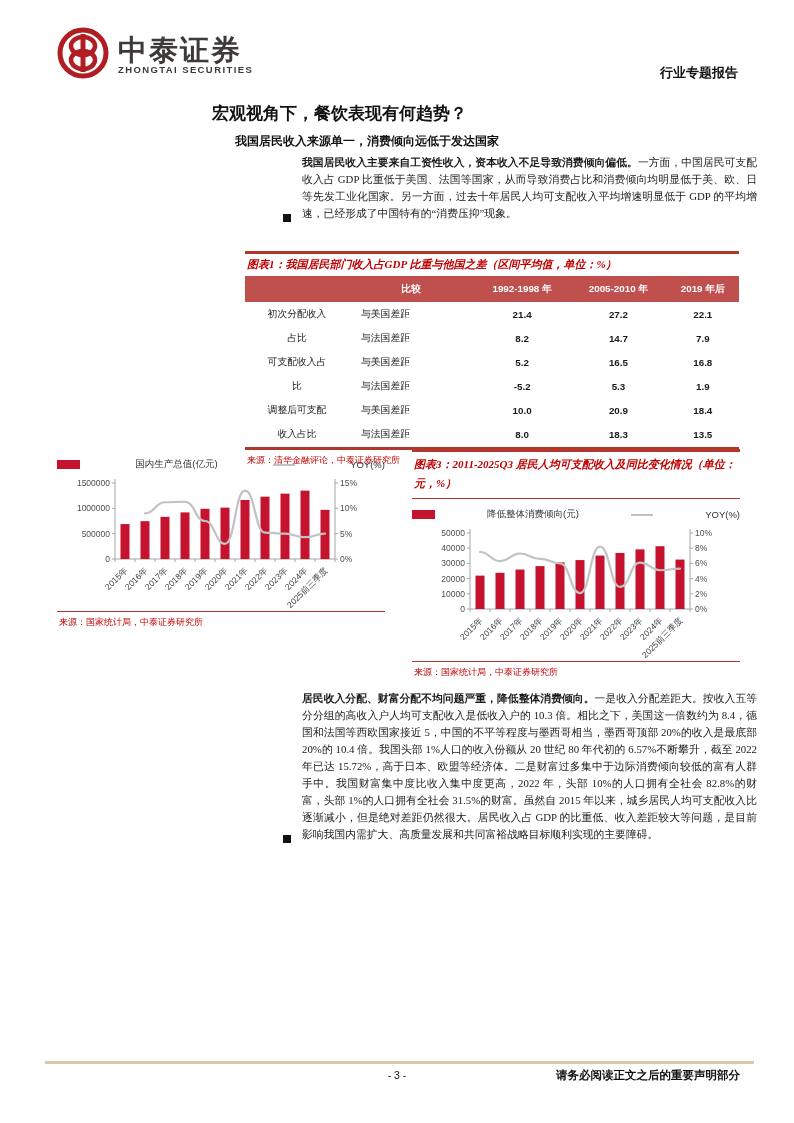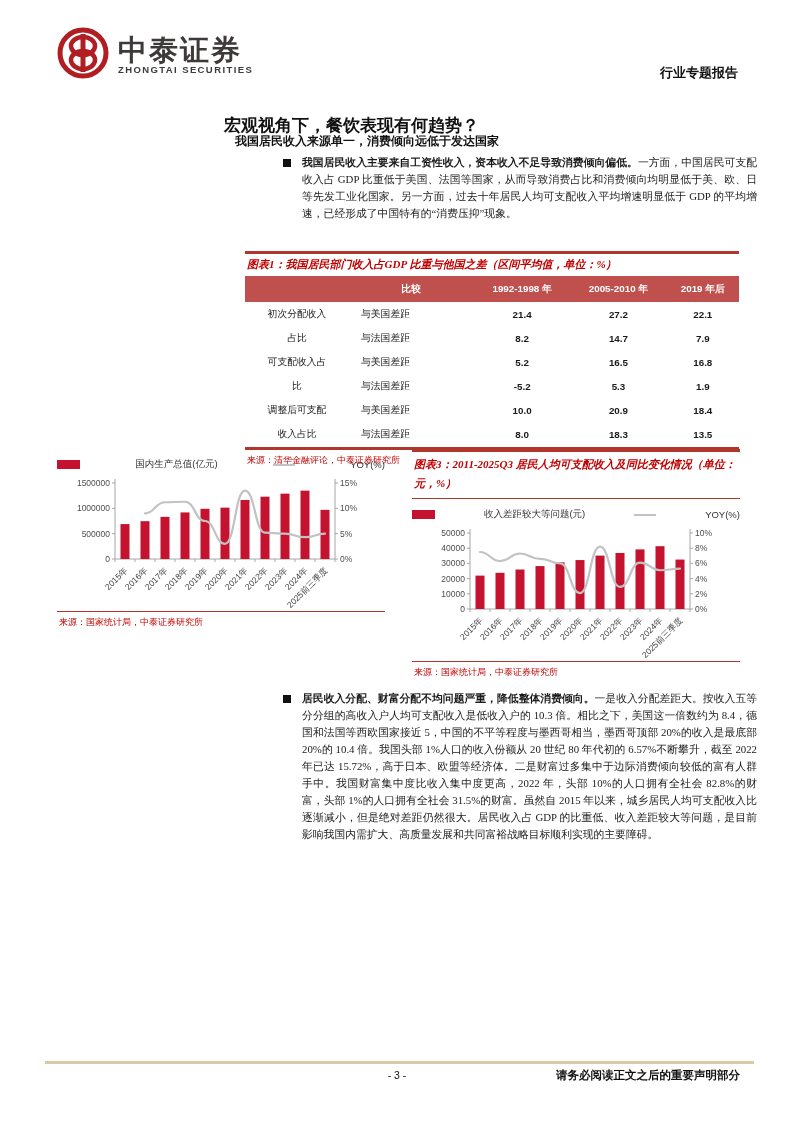--- a/index.html
+++ b/index.html
@@ -7,23 +7,23 @@
     position:relative;width:794px;height:1123px;background:#fff;
     margin:0 auto;overflow:hidden;
     font-family:"Liberation Serif", serif;color:#1a1a1a;
   }
   
   .hdr-logo{position:absolute;left:56px;top:26px;display:flex;align-items:center;gap:8px;}
   .brand-cn{font-family:Liberation Sans, sans-serif;font-size:29px;font-weight:bold;color:#3d3a39;line-height:28px;letter-spacing:2px;}
   .brand-en{font-family:"Liberation Sans",sans-serif;font-size:9.5px;font-weight:bold;color:#3d3a39;letter-spacing:1.4px;}
   .report-type{position:absolute;right:56px;top:64px;font-size:13px;font-weight:bold;color:#111;}
   
-  .doc-title{position:absolute;left:208px;top:98px;font-size:17px;font-weight:bold;color:#111;margin:16px;text-align:right;}
+  .doc-title{position:absolute;left:208px;top:98px;font-size:17px;font-weight:bold;color:#111;margin:4px;text-align:right;}
   .section-heading{position:absolute;left:235px;top:133px;font-size:12px;font-weight:bold;color:#111;margin:0;}
-  .bullet{position:absolute;display:flex;gap:11px;}
+  .bullet{position:absolute;display:flex;gap:11px;align-items:flex-end;}
   .bullet .marker{width:8px;height:8px;background:#111;margin-top:5px;flex:0 0 auto;}
   .bullet .btxt{font-size:10.8px;line-height:17px;text-align:justify;}
   .bullet .lead{font-weight:bold;}
   .bullet1{left:283px;top:154px;width:474px;}
   .bullet2{left:283px;top:690px;width:474px;}
   
   .fig1{position:absolute;left:245px;top:251px;width:494px;}
   .fig-titlebar{border-top:3px solid #b2362c;color:#c00000;font-weight:bold;font-style:italic;font-size:11px;padding:3px 2px 4px 2px;}
   .fig1 table{border-collapse:collapse;width:100%;font-size:9.8px;}
   .fig1 thead th{background:#c0504d;color:#fff;font-weight:bold;height:24px;font-family:"Liberation Sans",sans-serif;font-size:9.8px;}
@@ -205,21 +205,21 @@
           <path d="M88,40.4 C98,40.4 98,29.253333333333337 108,29.253333333333337 C118,29.253333333333337 118,28.746666666666663 128,28.746666666666663 C138,28.746666666666663 138,48 148,48 C158,48 158,70.8 168,70.8 C178,70.8 178,17.599999999999994 188,17.599999999999994 C198,17.599999999999994 198,59.653333333333336 208,59.653333333333336 C218,59.653333333333336 218,60.66666666666667 228,60.66666666666667 C238,60.66666666666667 238,64.21333333333334 248,64.21333333333334 C258,64.21333333333334 258,60.66666666666667 268,60.66666666666667" fill="none" stroke="#c2c2c2" stroke-width="2.2" stroke-linecap="round"></path>
         </svg>
       <div class="thinline"></div>
       <div class="fig-source">来源：国家统计局，中泰证券研究所</div>
     </div>
 
     <div class="panel">
       <div class="fig-titlebar">图表3：2011-2025Q3 居民人均可支配收入及同比变化情况（单位：元，%）</div>
       <div class="legend">
         <span class="swatch"></span>
-        <span>收入差距较大等问题(元)</span>
+        <span>降低整体消费倾向(元)</span>
         <span class="lineswatch"></span>
         <span>YOY(%)</span>
       </div>
       <svg width="328" height="136" viewBox="0 0 328 136">
           <line x1="58" y1="6" x2="58" y2="86" stroke="#a6a6a6" stroke-width="1"></line>
           <line x1="278" y1="6" x2="278" y2="86" stroke="#a6a6a6" stroke-width="1"></line>
           <line x1="58" y1="86" x2="278" y2="86" stroke="#a6a6a6" stroke-width="1"></line>
           <line x1="55" y1="86" x2="58" y2="86" stroke="#a6a6a6" stroke-width="1"></line>
           <text x="53" y="89" text-anchor="end" font-size="8.5" fill="#4d4d4d" font-family="Liberation Sans, sans-serif">0</text>
           <line x1="55" y1="70.8" x2="58" y2="70.8" stroke="#a6a6a6" stroke-width="1"></line>

